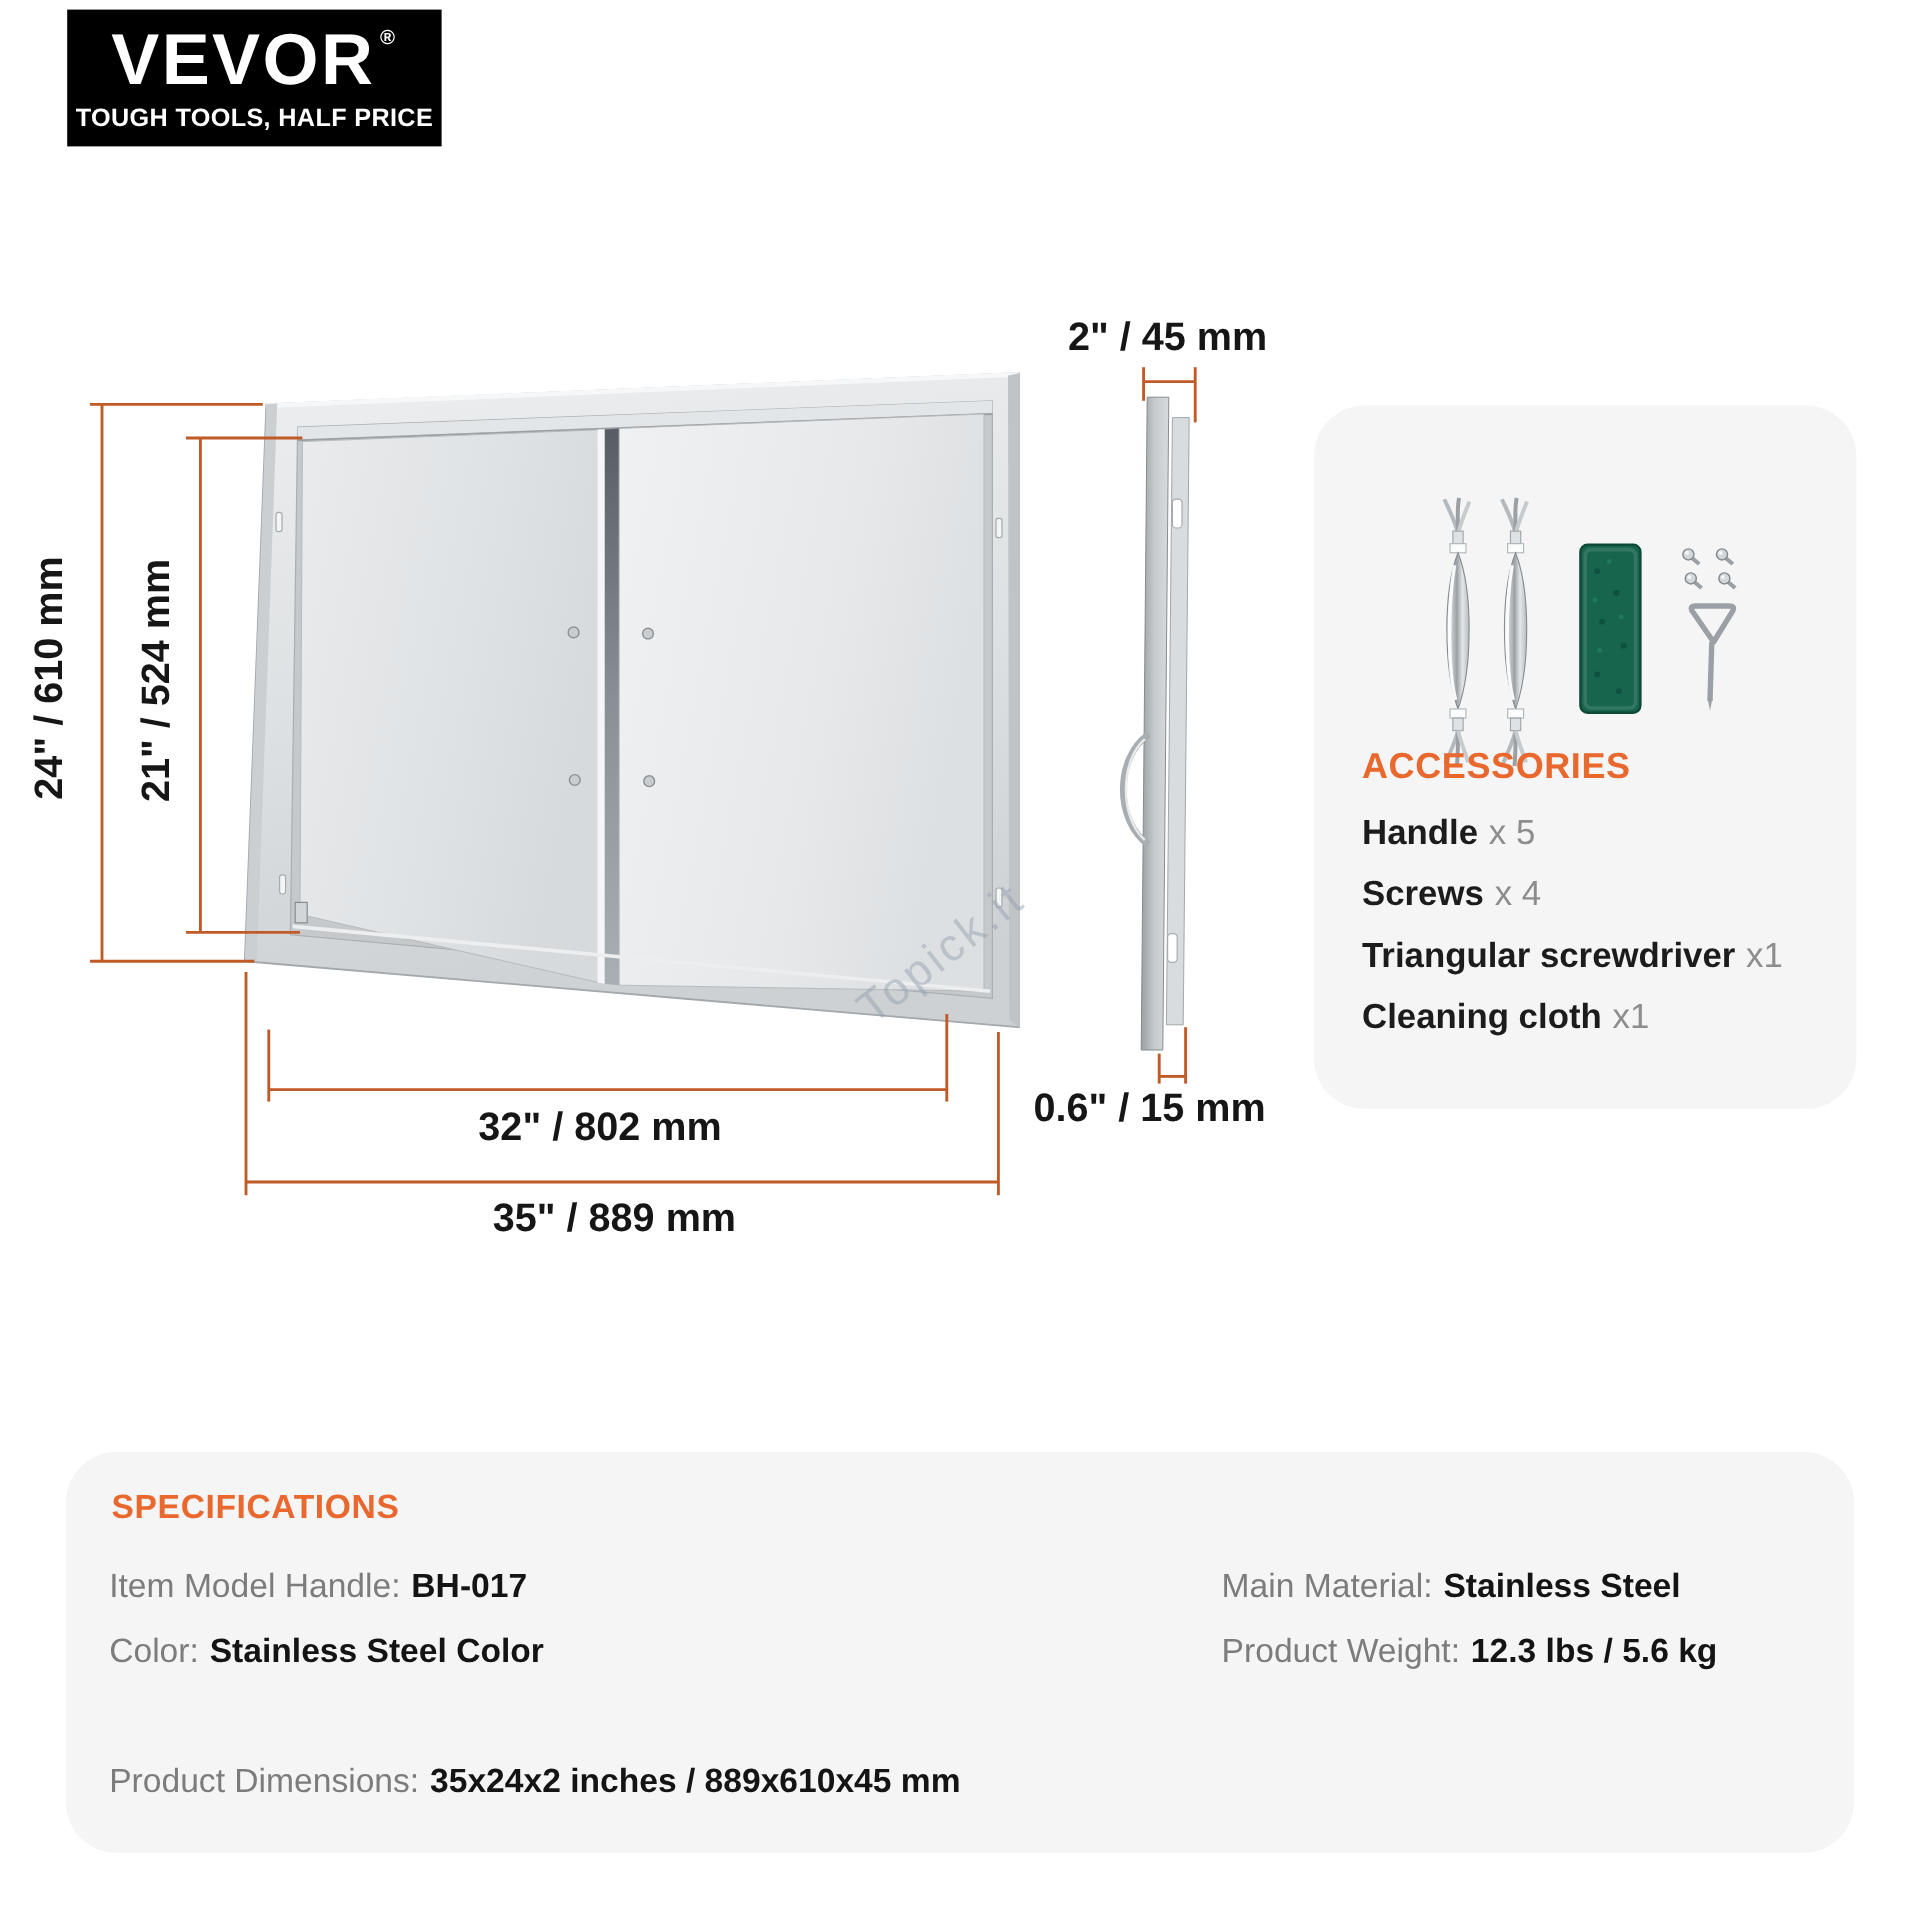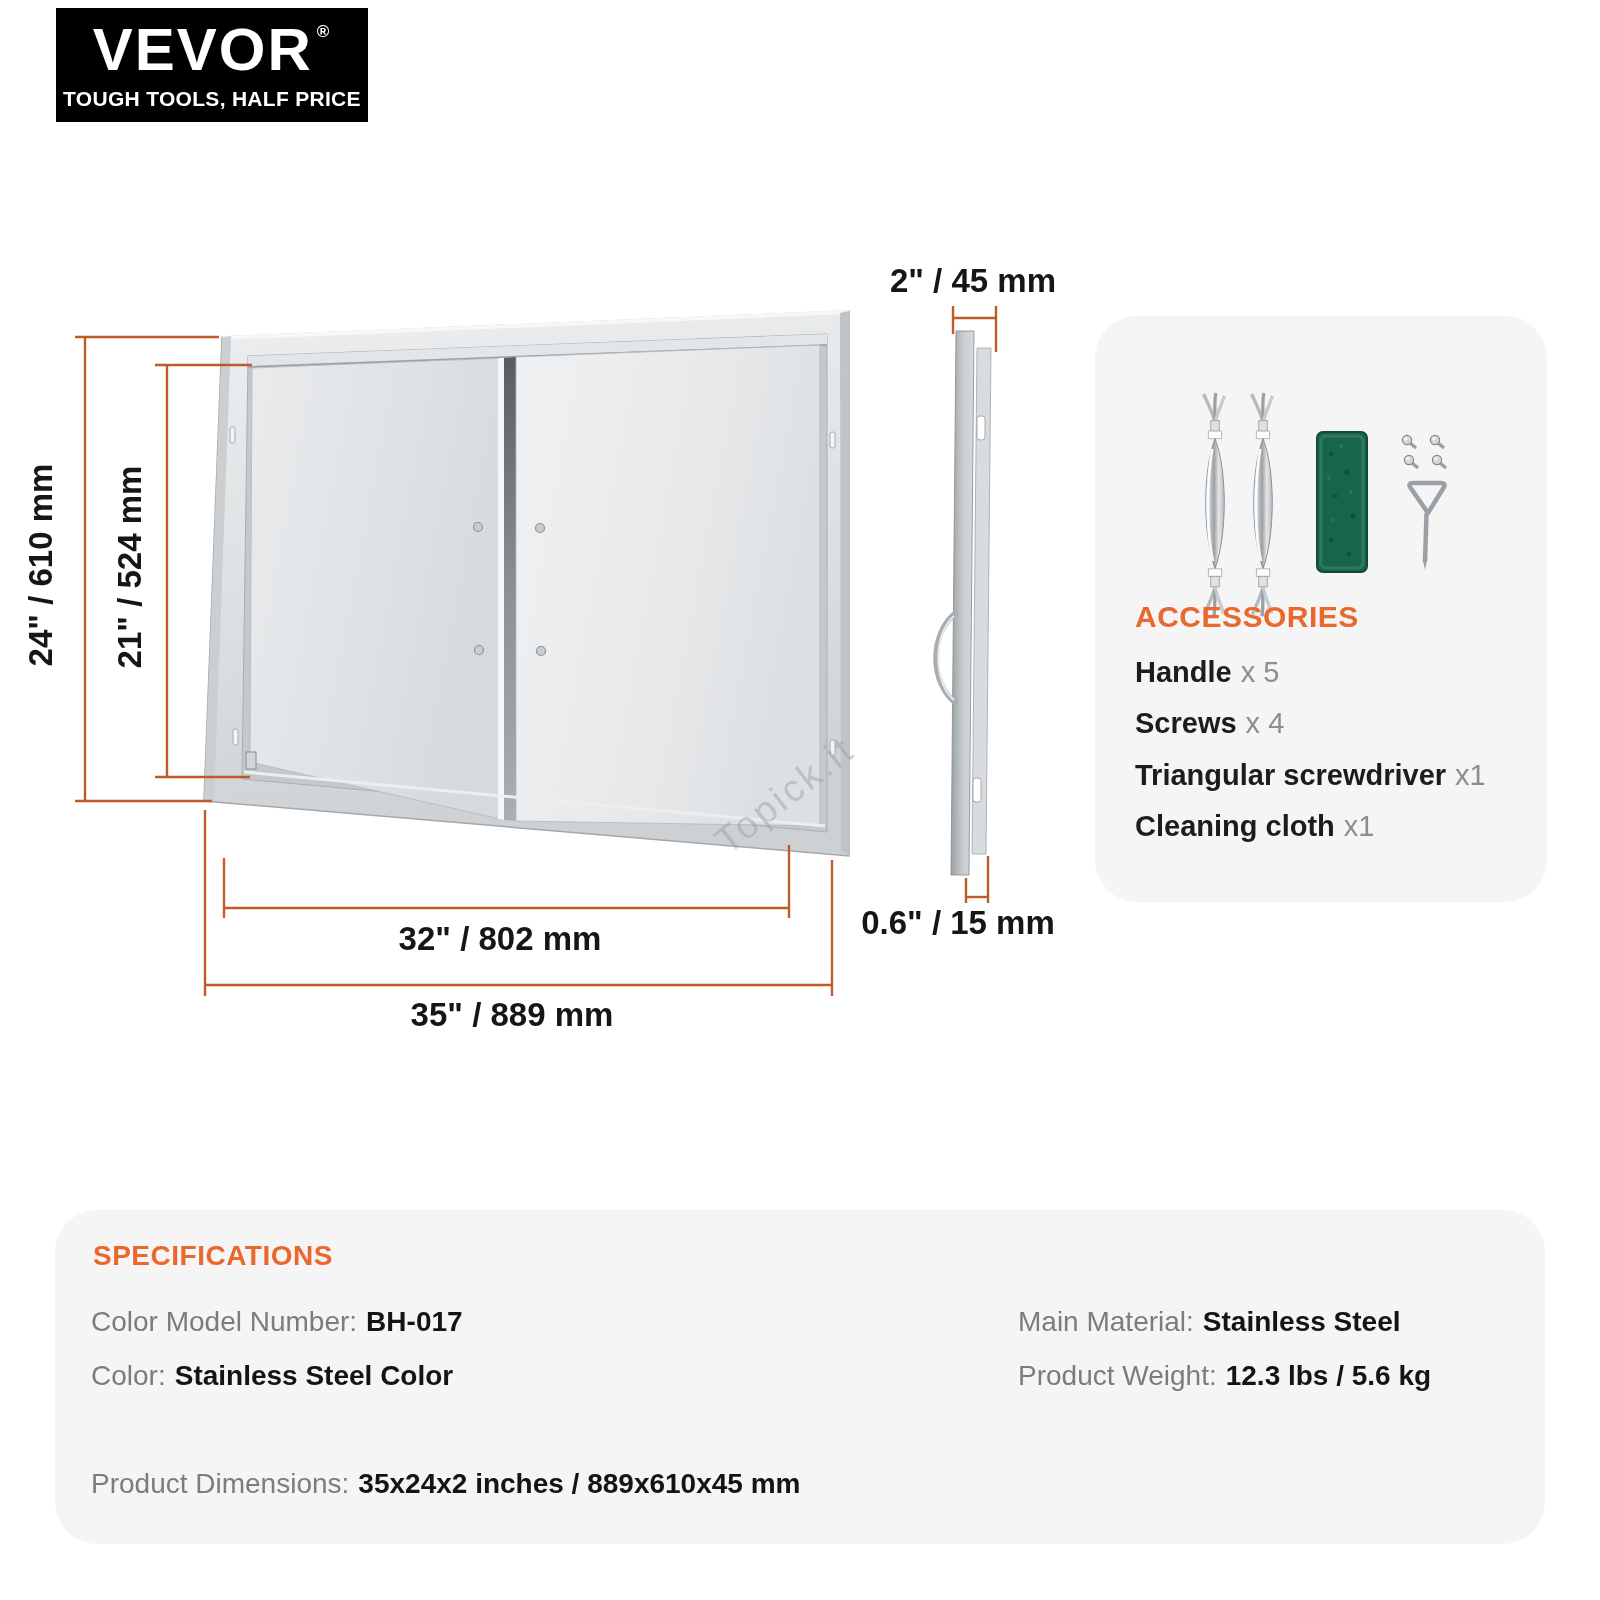--- a/index.html
+++ b/index.html
@@ -17,21 +17,21 @@
   .diagram{position:absolute;left:0;top:0;width:1600px;height:1600px;}
   .dim-line{stroke:#C05A27;stroke-width:2.4;fill:none;}
   .dim-text{font-family:"Liberation Sans",sans-serif;font-weight:bold;font-size:33px;fill:#161616;text-anchor:middle;}
 
   
   .watermark{position:absolute;left:785px;top:795px;transform:translate(-50%,-50%) rotate(-38deg);
              font-size:38px;letter-spacing:3px;color:rgba(148,158,173,0.48);white-space:nowrap;}
 
   
   .card{position:absolute;background:#f5f5f6;border-radius:42px;}
-  .card-accessories{left:1095px;top:316px;width:452px;height:586px;}
+  .card-accessories{left:1095px;top:338px;width:452px;height:586px;}
   .card-specs{left:55px;top:1210px;width:1490px;height:334px;}
 
   .acc-items{position:absolute;left:0;top:28px;}
   .acc-title{position:absolute;left:40px;top:284px;font-size:30px;font-weight:bold;color:#E8682E;letter-spacing:0.5px;}
   .acc-row{position:absolute;left:40px;font-size:29px;color:#1c1c1c;white-space:nowrap;}
   .acc-name{font-weight:bold;}
   .acc-qty{font-weight:normal;color:#8d8d8d;margin-left:9px;}
 
   .spec-title{position:absolute;left:38px;top:30px;font-size:28px;font-weight:bold;color:#E8682E;letter-spacing:0.5px;}
   .spec-row{position:absolute;font-size:28px;color:#7c7c7c;white-space:nowrap;}
@@ -239,21 +239,21 @@
       <span class="acc-name">Triangular screwdriver</span><span class="acc-qty">x1</span>
     </div>
     <div class="acc-row" style="top:494px;">
       <span class="acc-name">Cleaning cloth</span><span class="acc-qty">x1</span>
     </div>
   </div>
 
   <div class="card card-specs">
     <div class="spec-title">SPECIFICATIONS</div>
     <div class="spec-row" style="left:36px;top:96px;">
-      <span>Color Model Number:</span><span class="spec-val">BH-017</span>
+      <span>Item Model Handle:</span><span class="spec-val">BH-017</span>
     </div>
     <div class="spec-row" style="left:36px;top:150px;">
       <span>Color:</span><span class="spec-val">Stainless Steel Color</span>
     </div>
     <div class="spec-row" style="left:36px;top:258px;">
       <span>Product Dimensions:</span><span class="spec-val">35x24x2 inches / 889x610x45 mm</span>
     </div>
     <div class="spec-row" style="left:963px;top:96px;">
       <span>Main Material:</span><span class="spec-val">Stainless Steel</span>
     </div>

